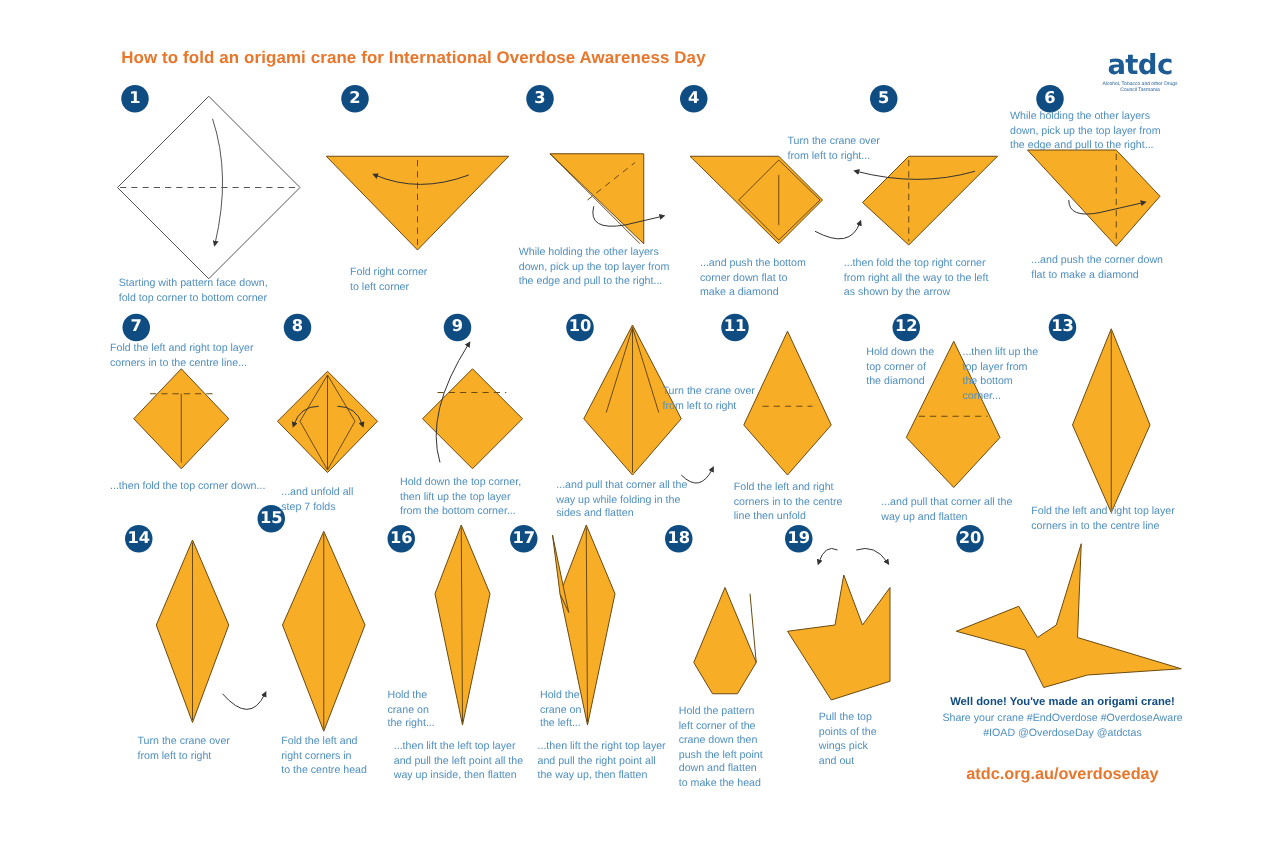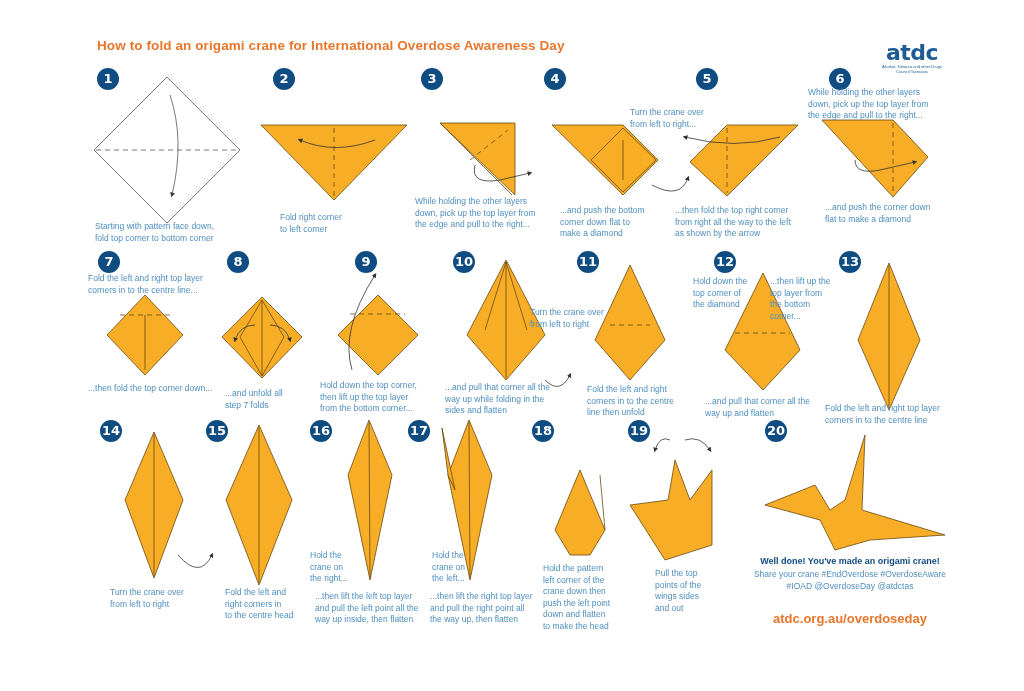--- a/index.html
+++ b/index.html
@@ -32,21 +32,21 @@
 <div class="badge" style="left:696px;top:68px">5</div>
 <div class="badge" style="left:829px;top:68px">6</div>
 <div class="badge" style="left:98px;top:251px">7</div>
 <div class="badge" style="left:227px;top:251px">8</div>
 <div class="badge" style="left:355px;top:251px">9</div>
 <div class="badge" style="left:453px;top:251px">10</div>
 <div class="badge" style="left:577px;top:251px">11</div>
 <div class="badge" style="left:714px;top:251px">12</div>
 <div class="badge" style="left:839px;top:251px">13</div>
 <div class="badge" style="left:100px;top:420px">14</div>
-<div class="badge" style="left:206px;top:420px">15</div>
+<div class="badge" style="left:206px;top:404px">15</div>
 <div class="badge" style="left:310px;top:420px">16</div>
 <div class="badge" style="left:408px;top:420px">17</div>
 <div class="badge" style="left:532px;top:420px">18</div>
 <div class="badge" style="left:628px;top:420px">19</div>
 <div class="badge" style="left:765px;top:420px">20</div>
 
 <svg class="fig" style="left:0;top:0" width="1024" height="691">
   <defs>
     <marker id="ah" markerWidth="6" markerHeight="6" refX="3" refY="3" orient="auto">
         <path d="M0,0 L6,3 L0,6 z" fill="#333"></path>
@@ -249,21 +249,21 @@
   <div>Hold the pattern</div>
   <div>left corner of the</div>
   <div>crane down then</div>
   <div>push the left point</div>
   <div>down and flatten</div>
   <div>to make the head</div>
 </div>
 <div class="cap" style="left:655px;top:568px;width:60px">
   <div>Pull the top</div>
   <div>points of the</div>
-  <div>wings sides</div>
+  <div>wings pick</div>
   <div>and out</div>
 </div>
 
 <div class="done-title">Well done! You've made an origami crane!</div>
 <div class="done-body">
   <div>Share your crane #EndOverdose #OverdoseAware</div>
   <div>#IOAD @OverdoseDay @atdctas</div>
 </div>
 <div class="url">atdc.org.au/overdoseday</div>
 

